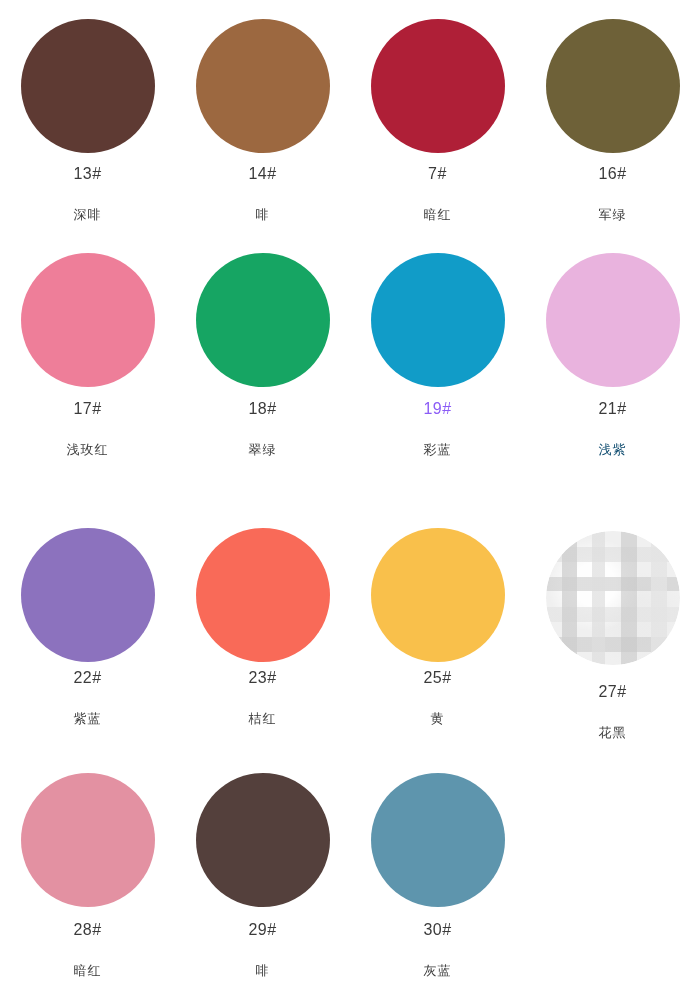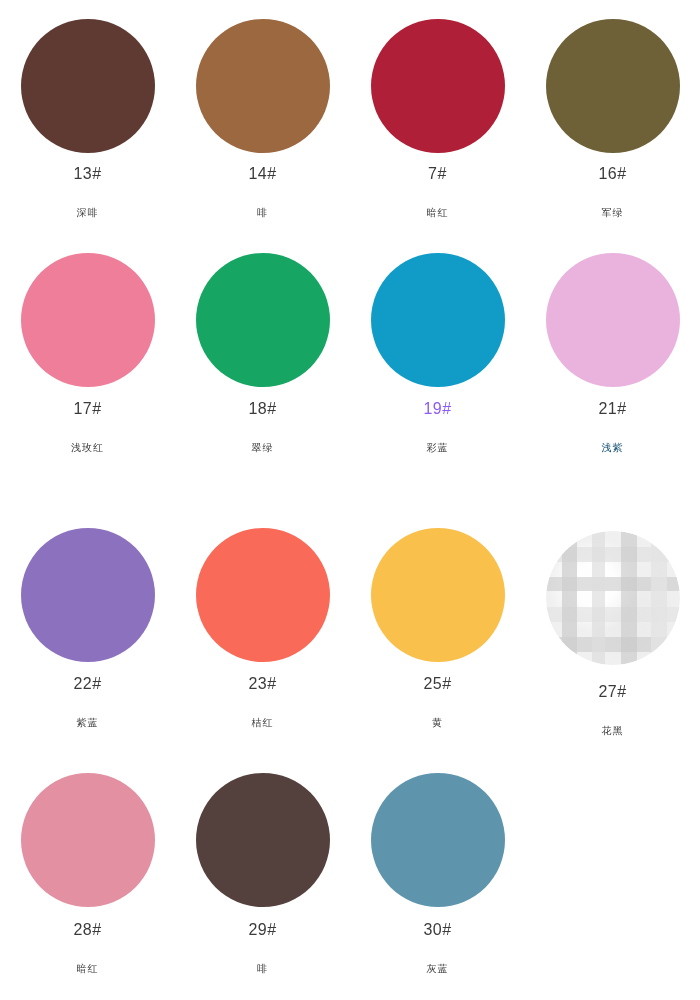--- a/index.html
+++ b/index.html
@@ -43,41 +43,41 @@
 
   .swatch-code {
     font-size: 16px;
     color: #3b3b3b;
     letter-spacing: 0.5px;
     text-align: center;
     line-height: 1;
   }
 
   .swatch-name {
-    font-size: 10px;
+    font-size: 13px;
     color: #3b3b3b;
     text-align: center;
     line-height: 1;
     letter-spacing: 1px;
   }
 
   
   .row-1 .swatch-disc { width: 134px; height: 134px; }
   .row-1 .swatch-disc-wrap { height: 148px; padding-top: 12px; }
   .row-1 .swatch-code { margin-top: 6px; }
   .row-1 .swatch-name { margin-top: 26px; }
 
   .row-2 .swatch-disc { width: 134px; height: 134px; }
   .row-2 .swatch-disc-wrap { height: 150px; padding-top: 12px; }
   .row-2 .swatch-code { margin-top: 6px; }
   .row-2 .swatch-name { margin-top: 26px; }
 
   .row-3 .swatch-disc { width: 134px; height: 134px; }
   .row-3 .swatch-disc-wrap { height: 150px; padding-top: 12px; }
-  .row-3 .swatch-code { margin-top: 6px; }
+  .row-3 .swatch-code { }
   .row-3 .swatch-name { margin-top: 26px; }
 
   .row-4 .swatch-disc { width: 134px; height: 134px; }
   .row-4 .swatch-disc-wrap { height: 148px; padding-top: 8px; }
   .row-4 .swatch-code { margin-top: 8px; }
   .row-4 .swatch-name { margin-top: 26px; }
 
   
   .cell-offset-down .swatch-disc-wrap { padding-top: 16px; }
   .cell-offset-down .swatch-code { margin-top: 12px; }

